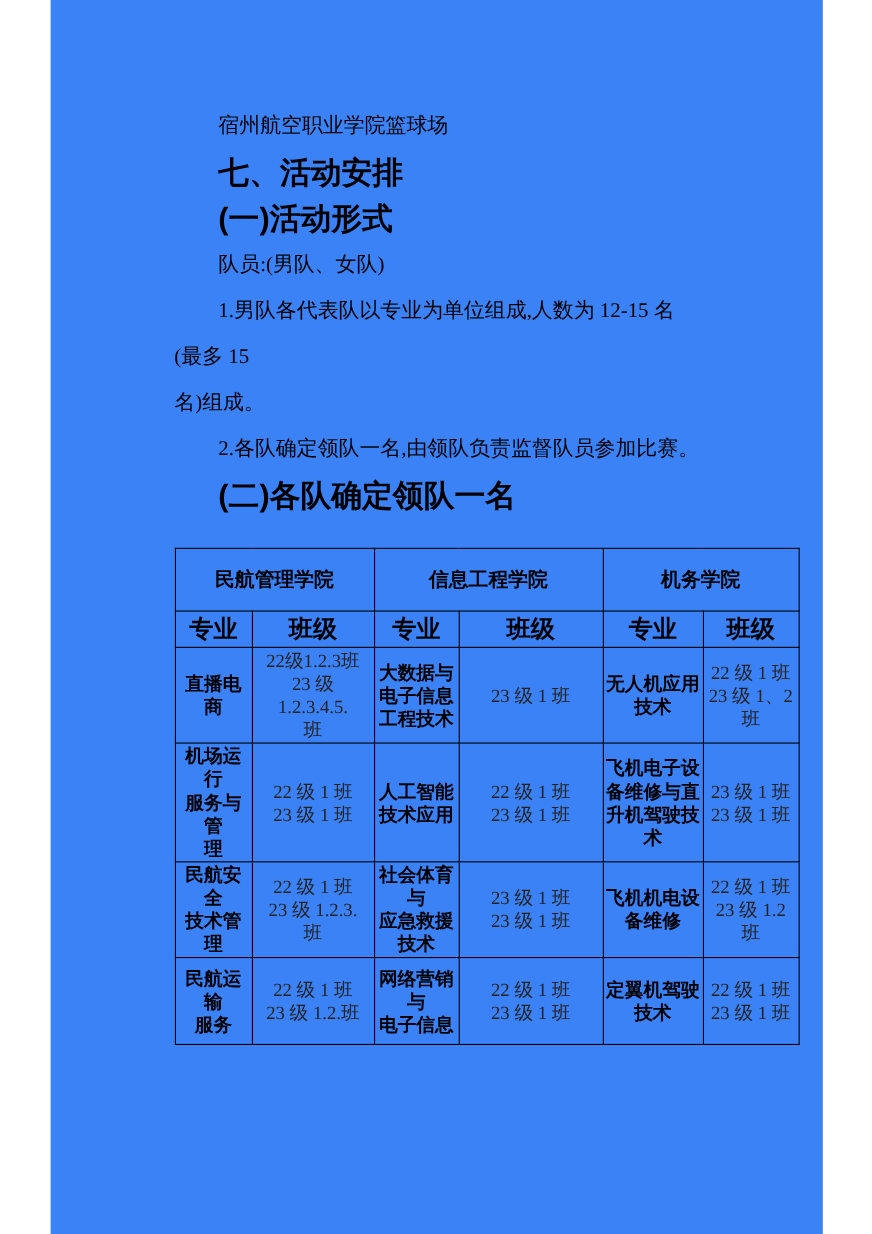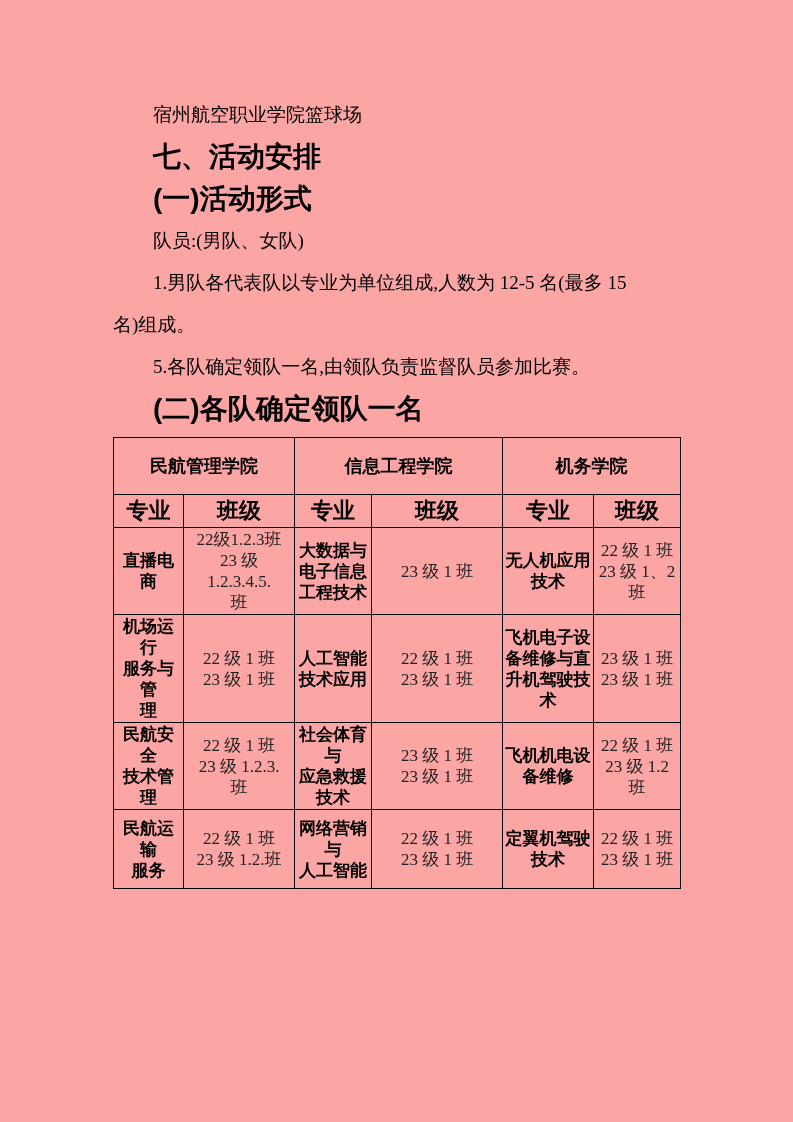--- a/index.html
+++ b/index.html
@@ -2,24 +2,24 @@
 <html lang="zh"><head>
 <meta charset="utf-8">
 <style>
   html, body {
     margin: 0;
     padding: 0;
     background: #ffffff;
   }
   .page {
     position: relative;
-    width: 793px;
+    width: 702px;
     height: 1122px;
     margin: 0 auto;
-    background: #fca5a5;
+    background: #3b82f6;
     box-sizing: border-box;
     padding: 94px 109px 0 113px;
     overflow: hidden;
     color: #000000;
     font-family: "Liberation Serif", "DejaVu Serif", serif;
   }
   .line {
     font-size: 19px;
     line-height: 42px;
     white-space: pre-line;
@@ -36,21 +36,21 @@
     font-family: "Liberation Sans", "DejaVu Sans", sans-serif;
     font-weight: bold;
     font-size: 28px;
     line-height: 42px;
     margin: 0;
   }
   table.teams {
     border-collapse: collapse;
     table-layout: fixed;
     width: 567px;
-    margin-top: 7px;
+    margin-top: 26px;
   }
   table.teams col.c1 { width: 70px; }
   table.teams col.c2 { width: 111px; }
   table.teams col.c3 { width: 77px; }
   table.teams col.c4 { width: 131px; }
   table.teams col.c5 { width: 91px; }
   table.teams col.c6 { width: 87px; }
   table.teams th, table.teams td {
     border: 1px solid #000000;
     text-align: center;
@@ -97,23 +97,23 @@
 <div class="page">
 
   <div class="line indent">宿州航空职业学院篮球场</div>
 
   <h2 class="heading indent">七、活动安排</h2>
 
   <h3 class="heading indent">(一)活动形式</h3>
 
   <div class="line indent">队员:(男队、女队)</div>
 
-  <p class="para">1.男队各代表队以专业为单位组成,人数为 12-5 名(最多 15
+  <p class="para">1.男队各代表队以专业为单位组成,人数为 12-15 名(最多 15
 名)组成。</p>
-  <p class="para">5.各队确定领队一名,由领队负责监督队员参加比赛。</p>
+  <p class="para">2.各队确定领队一名,由领队负责监督队员参加比赛。</p>
 
   <h3 class="heading indent">(二)各队确定领队一名</h3>
 
   <table class="teams">
     <colgroup>
       <col class="c1">
         <col class="c2">
         <col class="c3">
         <col class="c4">
         <col class="c5">
@@ -186,21 +186,21 @@
 23 级 1.2
 班</td>
       </tr>
       <tr class="r4">
         <td class="major">民航运输
 服务</td>
         <td class="cls">22 级 1 班
 23 级 1.2.班</td>
         <td class="major">网络营销
 与
-人工智能</td>
+电子信息</td>
         <td class="cls">22 级 1 班
 23 级 1 班</td>
         <td class="major">定翼机驾驶
 技术</td>
         <td class="cls">22 级 1 班
 23 级 1 班</td>
       </tr>
     </tbody>
   </table>
 

